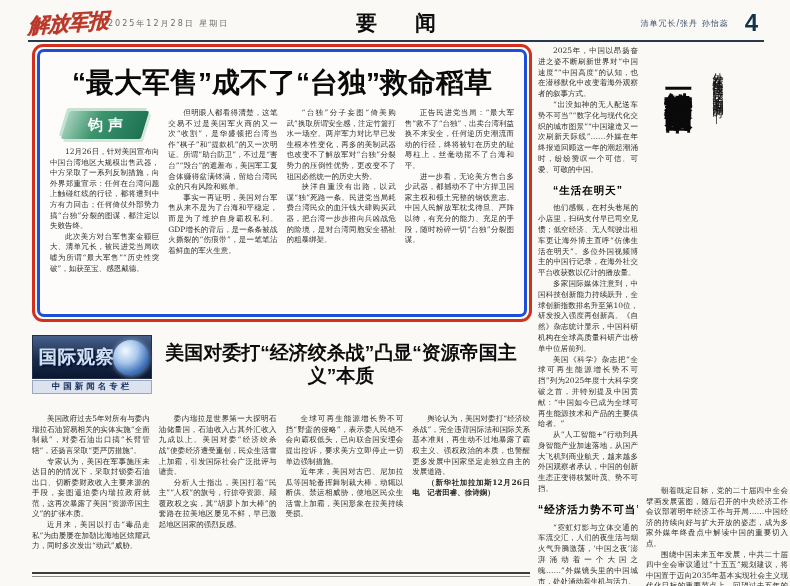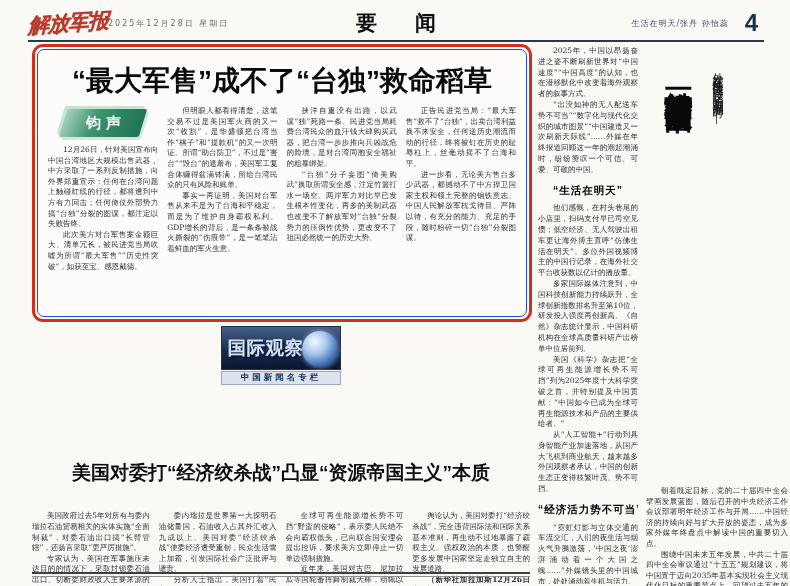--- a/index.html
+++ b/index.html
@@ -14,38 +14,38 @@
   .hdr-date{margin-left:0;font-size:8px;color:#6b6b6b;letter-spacing:2px;white-space:nowrap;}
   .hdr-section{position:absolute;left:50%;transform:translateX(-50%);
                font-family:"Liberation Sans",sans-serif;font-weight:900;font-size:21px;color:#0d0d0d;
                letter-spacing:16px;text-indent:16px;white-space:nowrap;}
   .hdr-editors{margin-left:auto;font-size:8px;color:#42506b;letter-spacing:1px;white-space:nowrap;}
   .hdr-page{font-family:"Liberation Sans",sans-serif;font-weight:900;font-size:24px;color:#14324e;
             margin-left:16px;margin-right:6px;line-height:1;}
   
   .lead{position:absolute;left:32px;top:44px;width:494px;height:272px;
         border:3px solid #d2301f;border-radius:11px;background:#fdfcfa;}
-  .lead-inner{position:absolute;inset:2px;border:1px solid #1d4ed8;border-radius:7px;
+  .lead-inner{position:absolute;inset:2px;border:3px solid #1d4ed8;border-radius:7px;
               padding:4px 10px 6px;box-sizing:border-box;overflow:hidden;}
   .lead-headline{margin:8px 0 6px;text-align:center;font-family:"Liberation Sans",sans-serif;
                  font-weight:900;font-size:28px;color:#0a0a0a;letter-spacing:0;white-space:nowrap;}
   .lead-cols{display:flex;gap:9px;height:190px;overflow:hidden;}
   .ncol{flex:1;font-family:"DejaVu Serif",serif;font-size:7.5px;line-height:10.6px;
         text-align:justify;color:#2e2e2e;overflow:hidden;}
   .ncol p{margin:0;text-indent:2em;}
   .badge-wrap{width:86px;height:30px;margin:2px auto 7px;position:relative;}
   .badge-junsheng{position:absolute;inset:1px 3px;transform:skewX(-17deg);
         background:linear-gradient(100deg,#a6d2bc,#3c946e 40%,#1d7253);border-radius:2px;
         box-shadow:-3px -3px 0 rgba(160,208,184,.6),3px 3px 0 rgba(160,208,184,.45);
         display:flex;align-items:center;justify-content:center;}
   .badge-junsheng span{transform:skewX(17deg);color:#fff;font-weight:bold;font-size:15px;
         letter-spacing:5px;text-indent:5px;font-family:"Liberation Sans",sans-serif;}
   
   .intl{position:absolute;left:32px;top:326px;width:498px;}
-  .intl-head{display:flex;align-items:center;flex-direction:column;}
+  .intl-head{display:flex;align-items:center;}
   .intl-badge{width:120px;flex:0 0 120px;}
   .intl-badge-main{height:44px;background:linear-gradient(180deg,#46608a 0%,#1a2c4e 55%,#0a1730 100%);
         border:1px solid #24304a;position:relative;display:flex;align-items:center;padding-left:6px;
         box-sizing:border-box;}
   .intl-badge-title{font-family:"Liberation Sans",sans-serif;font-weight:900;font-size:18px;
         color:#d3e2f6;letter-spacing:1px;text-shadow:1px 1px 0 #081c3f,2px 2px 2px #02102b,
         -0.5px -0.5px 0 rgba(255,255,255,.7);}
   .globe{position:absolute;right:2px;top:4px;width:36px;height:36px;border-radius:50%;
         background:radial-gradient(circle at 35% 30%,#f4f9ff,#a9c8ec 35%,#3f71b8 68%,#142f5c);
         box-shadow:0 0 5px rgba(150,170,200,.9);}
@@ -79,21 +79,21 @@
 </style>
 </head>
 <body>
 
 <div class="page">
 
   <div class="hdr">
     <div class="masthead">解放军报</div>
     <div class="hdr-date">2025年12月28日  星期日</div>
     <div class="hdr-section">要 闻</div>
-    <div class="hdr-editors">生活在明天/张丹 孙怡蕊</div>
+    <div class="hdr-editors">清单冗长/张丹 孙怡蕊</div>
     <div class="hdr-page">4</div>
   </div>
 
   <section class="lead">
     <div class="lead-inner">
       <h1 class="lead-headline">“最大军售”成不了“台独”救命稻草</h1>
       <div class="lead-cols">
         <div class="ncol">
           <div class="badge-wrap">
             <div class="badge-junsheng">
@@ -103,22 +103,22 @@
           <div>
               <p>12月26日，针对美国宣布向中国台湾地区大规模出售武器，中方采取了一系列反制措施，向外界郑重宣示：任何在台湾问题上触碰红线的行径，都将遭到中方有力回击；任何倚仗外部势力搞“台独”分裂的图谋，都注定以失败告终。</p>
               <p>此次美方对台军售案金额巨大、清单冗长，被民进党当局吹嘘为所谓“最大军售”“历史性突破”，如获至宝、感恩戴德。</p>
             </div>
         </div>
         <div class="ncol">
             <p>但明眼人都看得清楚，这笔交易不过是美国军火商的又一次“收割”，是华盛顿把台湾当作“棋子”和“提款机”的又一次明证。所谓“助台防卫”，不过是“害台”“毁台”的遮羞布，美国军工复合体赚得盆满钵满，留给台湾民众的只有风险和账单。</p>
             <p>事实一再证明，美国对台军售从来不是为了台海和平稳定，而是为了维护自身霸权私利。GDP增长的背后，是一条条被战火撕裂的“伤痕带”，是一笔笔沾着鲜血的军火生意。</p>
           </div>
         <div class="ncol">
+            <p>“台独”分子妄图“倚美购武”换取所谓安全感，注定竹篮打水一场空。两岸军力对比早已发生根本性变化，再多的美制武器也改变不了解放军对“台独”分裂势力的压倒性优势，更改变不了祖国必然统一的历史大势。</p>
             <p>挟洋自重没有出路，以武谋“独”死路一条。民进党当局耗费台湾民众的血汗钱大肆购买武器，把台湾一步步推向兵凶战危的险境，是对台湾同胞安全福祉的粗暴绑架。</p>
-            <p>“台独”分子妄图“倚美购武”换取所谓安全感，注定竹篮打水一场空。两岸军力对比早已发生根本性变化，再多的美制武器也改变不了解放军对“台独”分裂势力的压倒性优势，更改变不了祖国必然统一的历史大势。</p>
           </div>
         <div class="ncol">
             <p>正告民进党当局：“最大军售”救不了“台独”，出卖台湾利益换不来安全，任何逆历史潮流而动的行径，终将被钉在历史的耻辱柱上，丝毫动摇不了台海和平。</p>
             <p>进一步看，无论美方售台多少武器，都撼动不了中方捍卫国家主权和领土完整的钢铁意志。中国人民解放军枕戈待旦、严阵以待，有充分的能力、充足的手段，随时粉碎一切“台独”分裂图谋。</p>
           </div>
       </div>
     </div>
   </section>
 
   <section class="intl">

